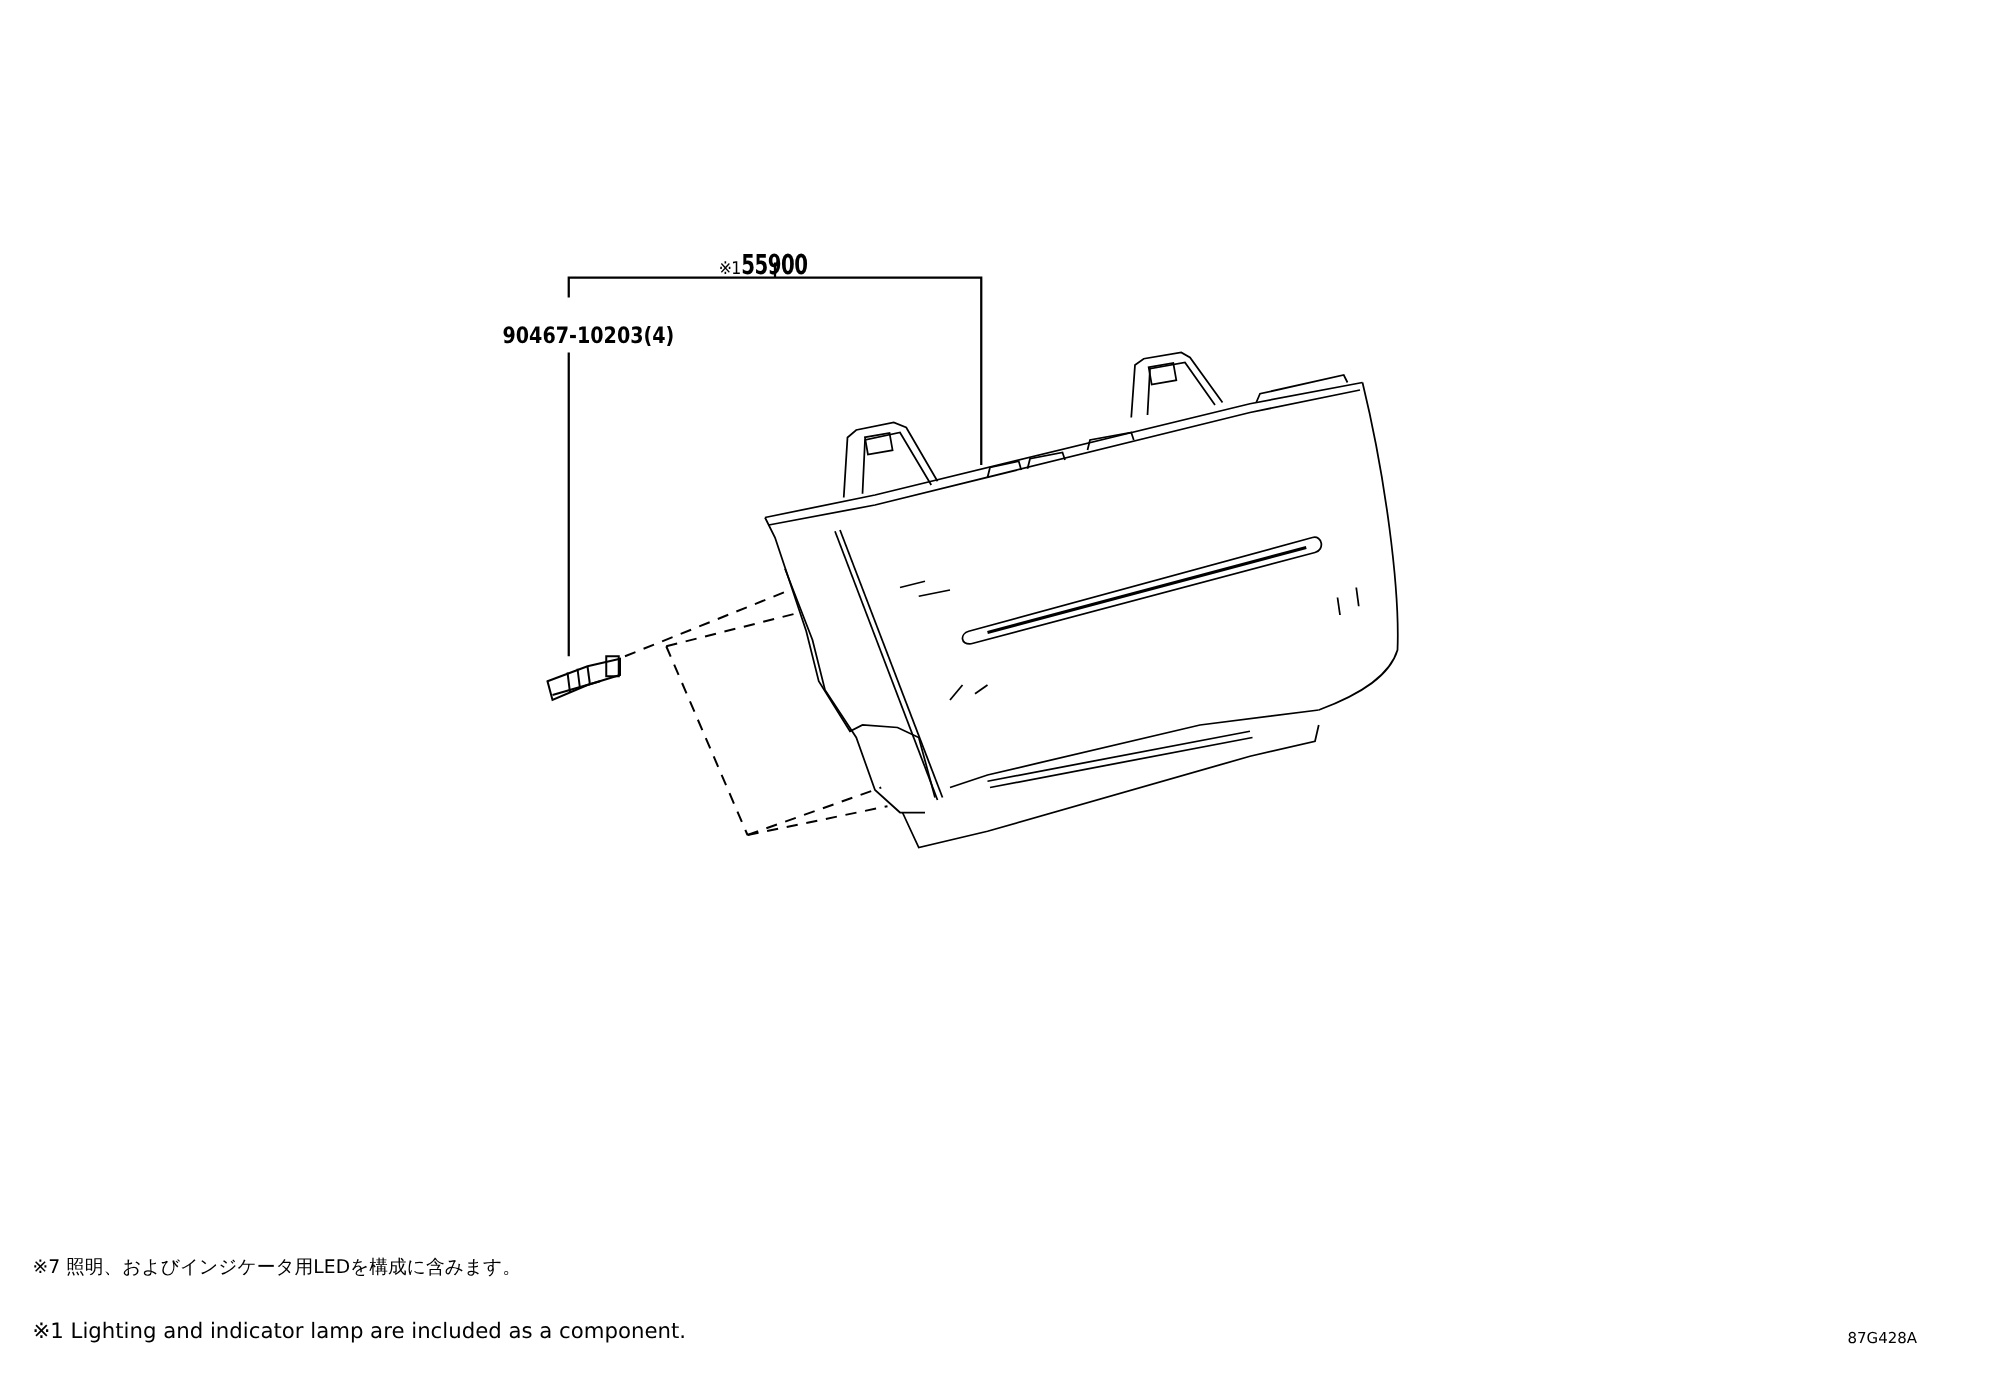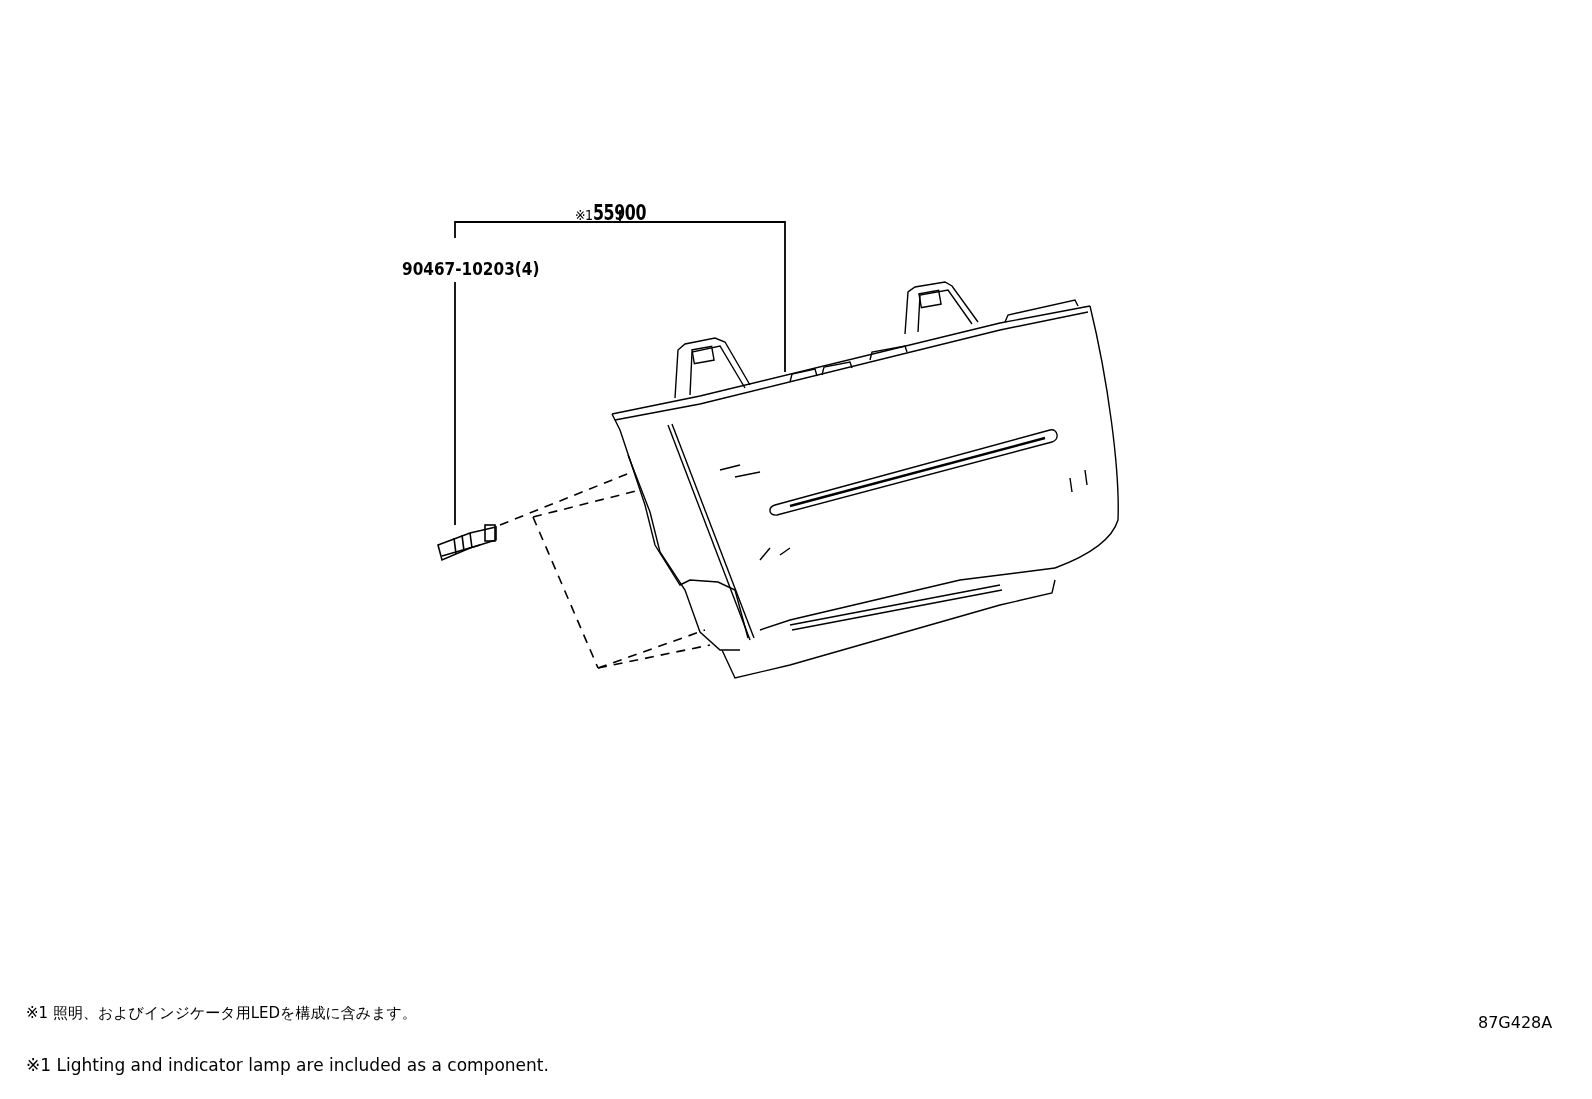--- a/index.html
+++ b/index.html
@@ -5,21 +5,21 @@
     html, body { margin: 0; padding: 0; background: #ffffff; }
     body { width: 1592px; height: 1099px; position: relative; overflow: hidden; font-family: "DejaVu Sans", sans-serif; color: #000; }
     .label { position: absolute; white-space: nowrap; }
     .callout-main { left: 575px; top: 200px; font-size: 22px; font-family: "DejaVu Sans Condensed", "DejaVu Sans", sans-serif; letter-spacing: -0.5px; }
     .callout-main .mark { font-size: 14px; }
     .callout-main .num { font-weight: bold; transform: scaleX(0.8); display: inline-block; transform-origin: left center; }
     .callout-sub { left: 402px; top: 258px; font-size: 18px; font-weight: bold; transform: scaleX(0.85); transform-origin: left center; }
     .note { left: 26px; font-size: 15px; }
     .note1 { top: 1004px; }
     .note2 { top: 1031px; font-size: 17px; margin-top: 24px; }
-    .fig-code { left: 1478px; top: 1013px; font-size: 16px; }
+    .fig-code { left: 1478px; top: 1063px; font-size: 12px; }
     svg.drawing { position: absolute; left: 0; top: 0; }
   </style>
 </head>
 <body>
 
 <svg class="drawing" width="1592" height="1099" viewBox="0 0 1592 1099" xmlns="http://www.w3.org/2000/svg" fill="none" stroke="#000" stroke-width="1.4">
 
   <g stroke-width="1.8">
     <line x1="620" y1="210" x2="620" y2="222"></line>
     <polyline points="455,238 455,222 785,222 785,372"></polyline>
@@ -88,16 +88,16 @@
 </svg>
 
 <div class="label callout-main">
   <span class="mark">※1</span><span class="num">55900</span>
 </div>
 
 <div class="label callout-sub">
   <span>90467-10203</span><span>(4)</span>
 </div>
 
-<div class="label note note1">※1 照明、およびインジケータ用LEDを構成に含みます。</div>
+<div class="label note note1">※7 照明、およびインジケータ用LEDを構成に含みます。</div>
 <div class="label note note2">※1 Lighting and indicator lamp are included as a component.</div>
 
 <div class="label fig-code">87G428A</div>
 
 </body></html>

